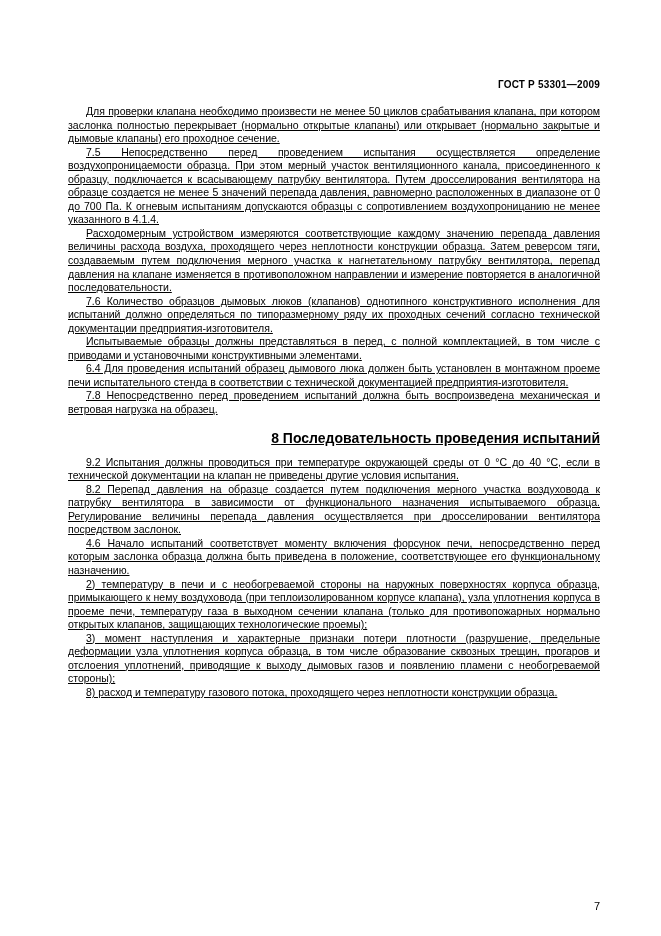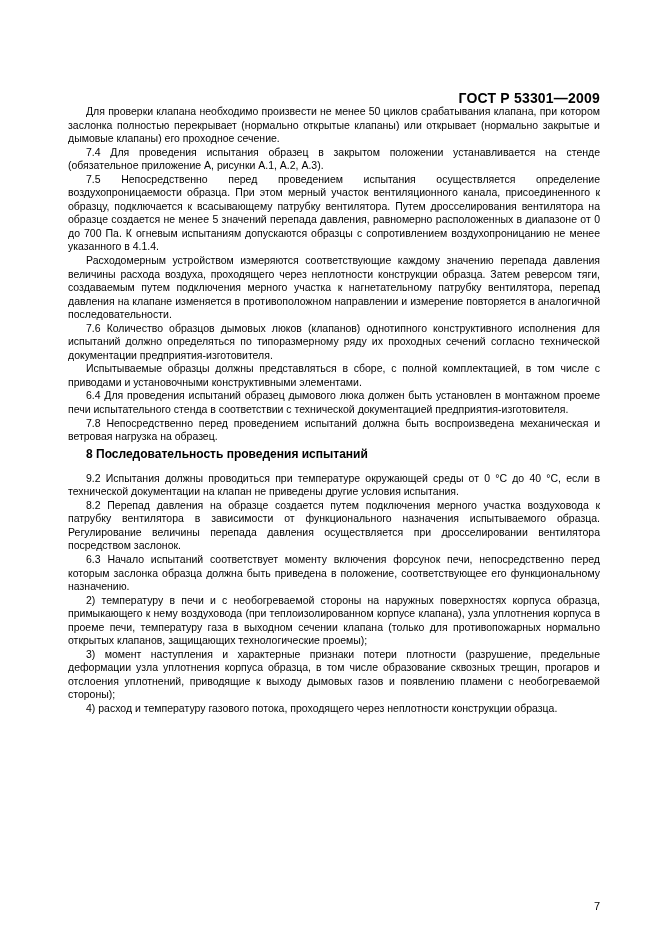--- a/index.html
+++ b/index.html
@@ -17,42 +17,42 @@
     inset: 0;
     background: #ffffff;
   }
   .page-header {
     position: absolute;
     top: 79px;
     left: 68px;
     right: 61px;
     text-align: right;
     font-weight: bold;
-    font-size: 14px;
+    font-size: 10px;
     letter-spacing: 0.2px;
-    margin-top: 11px;
   }
   .content {
     position: absolute;
     top: 105px;
     left: 68px;
     right: 61px;
     font-size: 10.5px;
     line-height: 13.55px;
     text-align: justify;
+    text-decoration: underline;
   }
   .content p {
     text-indent: 18px;
   }
   .content h2 {
-    font-size: 12px;
+    font-size: 14px;
     font-weight: bold;
-    text-align: left;
+    text-align: right;
     text-indent: 18px;
-    margin: 3px 0 11px 0;
+    margin: 14px 0 11px 0;
     line-height: 14px;
   }
   .page-footer {
     position: absolute;
     bottom: 24px;
     left: 68px;
     right: 61px;
     text-align: right;
     font-size: 11px;
   }
@@ -61,33 +61,32 @@
 <body>
 
 <div class="page">
 
   <div class="page-header">
     <span>ГОСТ Р 53301—2009</span>
   </div>
 
   <div class="content">
     <p>Для проверки клапана необходимо произвести не менее 50 циклов срабатывания клапана, при котором заслонка полностью перекрывает (нормально открытые клапаны) или открывает (нормально закрытые и дымовые клапаны) его проходное сечение.</p>
-    <p>7.4 Для проведения испытания образец в закрытом положении устанавливается на стенде (обязательное приложение А, рисунки А.1, А.2, А.3).</p>
     <p>7.5 Непосредственно перед проведением испытания осуществляется определение воздухопроницаемости образца. При этом мерный участок вентиляционного канала, присоединенного к образцу, подключается к всасывающему патрубку вентилятора. Путем дросселирования вентилятора на образце создается не менее 5 значений перепада давления, равномерно расположенных в диапазоне от 0 до 700 Па. К огневым испытаниям допускаются образцы с сопротивлением воздухопроницанию не менее указанного в 4.1.4.</p>
     <p>Расходомерным устройством измеряются соответствующие каждому значению перепада давления величины расхода воздуха, проходящего через неплотности конструкции образца. Затем реверсом тяги, создаваемым путем подключения мерного участка к нагнетательному патрубку вентилятора, перепад давления на клапане изменяется в противоположном направлении и измерение повторяется в аналогичной последовательности.</p>
     <p>7.6 Количество образцов дымовых люков (клапанов) однотипного конструктивного исполнения для испытаний должно определяться по типоразмерному ряду их проходных сечений согласно технической документации предприятия-изготовителя.</p>
-    <p>Испытываемые образцы должны представляться в сборе, с полной комплектацией, в том числе с приводами и установочными конструктивными элементами.</p>
+    <p>Испытываемые образцы должны представляться в перед, с полной комплектацией, в том числе с приводами и установочными конструктивными элементами.</p>
     <p>6.4 Для проведения испытаний образец дымового люка должен быть установлен в монтажном проеме печи испытательного стенда в соответствии с технической документацией предприятия-изготовителя.</p>
     <p>7.8 Непосредственно перед проведением испытаний должна быть воспроизведена механическая и ветровая нагрузка на образец.</p>
     <h2>8 Последовательность проведения испытаний</h2>
     <p>9.2 Испытания должны проводиться при температуре окружающей среды от 0 °С до 40 °С, если в технической документации на клапан не приведены другие условия испытания.</p>
     <p>8.2 Перепад давления на образце создается путем подключения мерного участка воздуховода к патрубку вентилятора в зависимости от функционального назначения испытываемого образца. Регулирование величины перепада давления осуществляется при дросселировании вентилятора посредством заслонок.</p>
-    <p>6.3 Начало испытаний соответствует моменту включения форсунок печи, непосредственно перед которым заслонка образца должна быть приведена в положение, соответствующее его функциональному назначению.</p>
+    <p>4.6 Начало испытаний соответствует моменту включения форсунок печи, непосредственно перед которым заслонка образца должна быть приведена в положение, соответствующее его функциональному назначению.</p>
     <p>2) температуру в печи и с необогреваемой стороны на наружных поверхностях корпуса образца, примыкающего к нему воздуховода (при теплоизолированном корпусе клапана), узла уплотнения корпуса в проеме печи, температуру газа в выходном сечении клапана (только для противопожарных нормально открытых клапанов, защищающих технологические проемы);</p>
     <p>3) момент наступления и характерные признаки потери плотности (разрушение, предельные деформации узла уплотнения корпуса образца, в том числе образование сквозных трещин, прогаров и отслоения уплотнений, приводящие к выходу дымовых газов и появлению пламени с необогреваемой стороны);</p>
-    <p>4) расход и температуру газового потока, проходящего через неплотности конструкции образца.</p>
+    <p>8) расход и температуру газового потока, проходящего через неплотности конструкции образца.</p>
   </div>
 
   <div class="page-footer">
     <span>7</span>
   </div>
 
 </div>
 
 </body></html>

